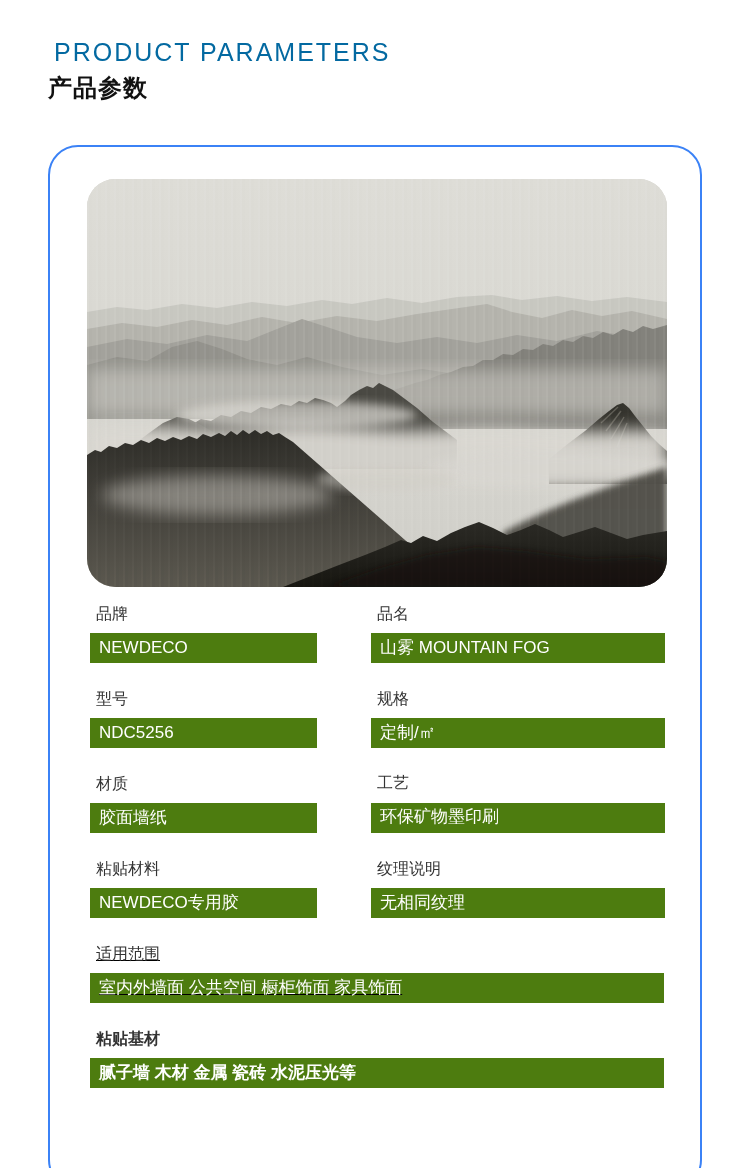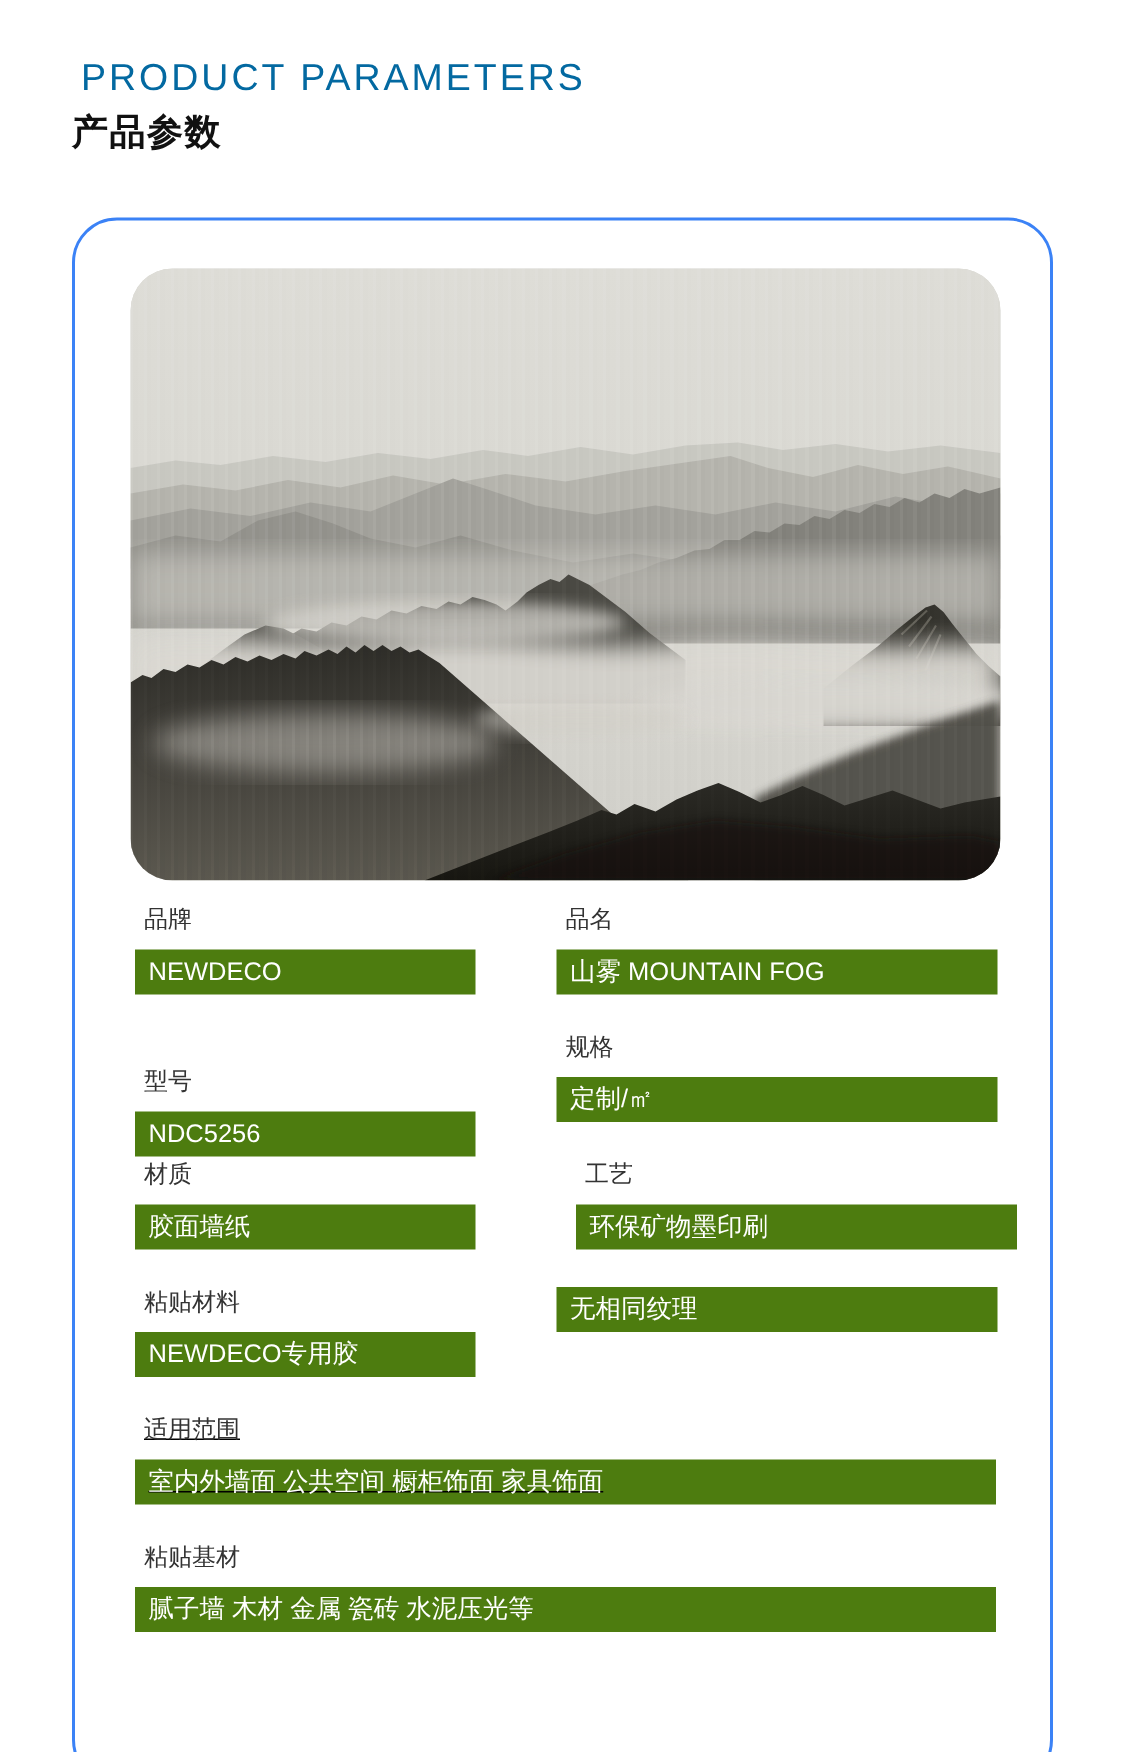--- a/index.html
+++ b/index.html
@@ -42,28 +42,28 @@
     font-size:16px;color:#333333;padding-left:6px;margin-bottom:8px;
     white-space:nowrap;
   }
   .field .value{
     display:block;height:30px;line-height:30px;
     background:#4d7c0f;color:#ffffff;
     font-size:17px;padding-left:9px;white-space:nowrap;overflow:hidden;
   }
   .f0{left:40px;top:456px;width:227px;}
   .f1{left:321px;top:456px;width:294px;}
-  .f2{left:40px;top:564px;width:227px;}
+  .f2{left:40px;top:541px;width:227px;}
   .f3{left:321px;top:541px;width:294px;}
   .f4{left:40px;top:626px;width:227px;}
-  .f5{left:334px;top:626px;width:294px;}
+  .f5{left:321px;top:626px;width:294px;font-family:Liberation Mono, monospace;}
   .f6{left:40px;top:711px;width:227px;}
   .f7{left:321px;top:711px;width:294px;}
   .f8{left:40px;top:796px;width:574px;text-decoration:underline;}
-  .f9{left:40px;top:881px;width:574px;}
+  .f9{left:40px;top:881px;width:574px;font-weight:bold;}
 </style>
 </head>
 <body>
 
 <div class="page">
 
   <div class="title-en">PRODUCT PARAMETERS</div>
   <div class="title-zh">产品参数</div>
 
   <div class="card">
@@ -159,20 +159,21 @@
     </div>
     <div class="field f5">
       <span class="label">工艺</span>
       <span class="value">环保矿物墨印刷</span>
     </div>
     <div class="field f6">
       <span class="label">粘贴材料</span>
       <span class="value">NEWDECO专用胶</span>
     </div>
     <div class="field f7">
+      <span class="label">纹理说明</span>
       <span class="value">无相同纹理</span>
     </div>
     <div class="field f8">
       <span class="label">适用范围</span>
       <span class="value">室内外墙面 公共空间 橱柜饰面 家具饰面</span>
     </div>
     <div class="field f9">
       <span class="label">粘贴基材</span>
       <span class="value">腻子墙 木材 金属 瓷砖 水泥压光等</span>
     </div>

